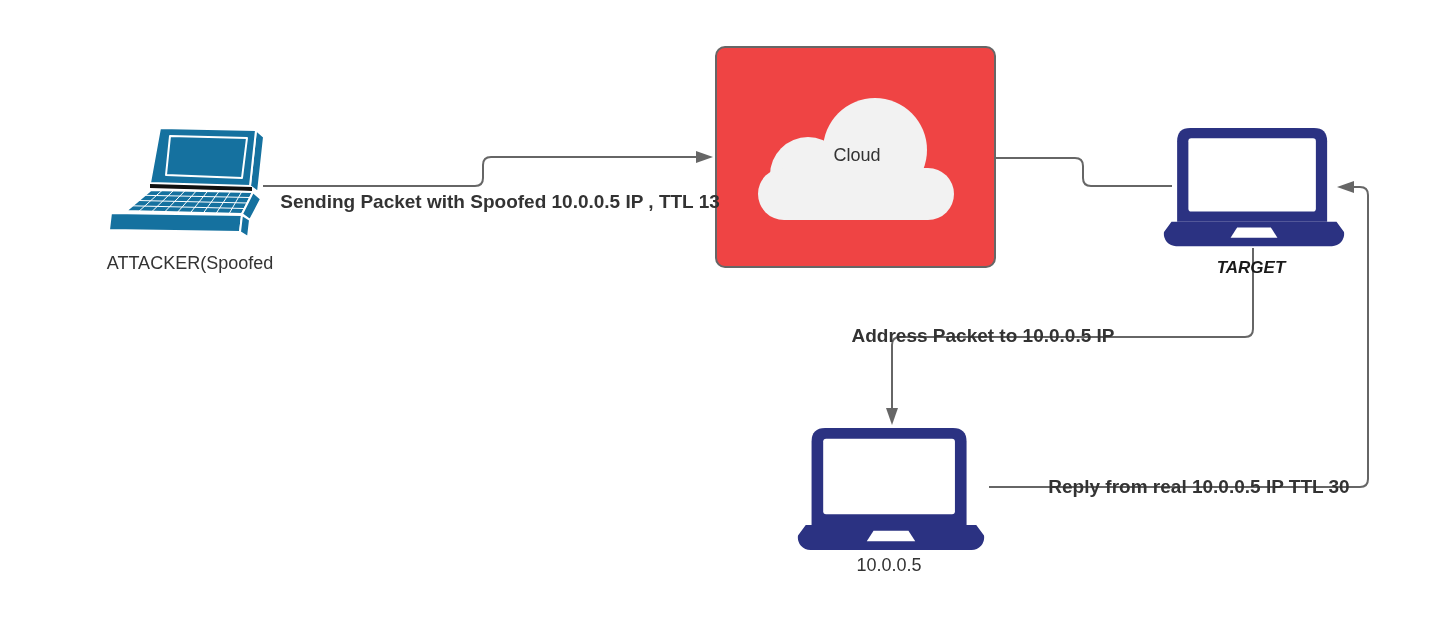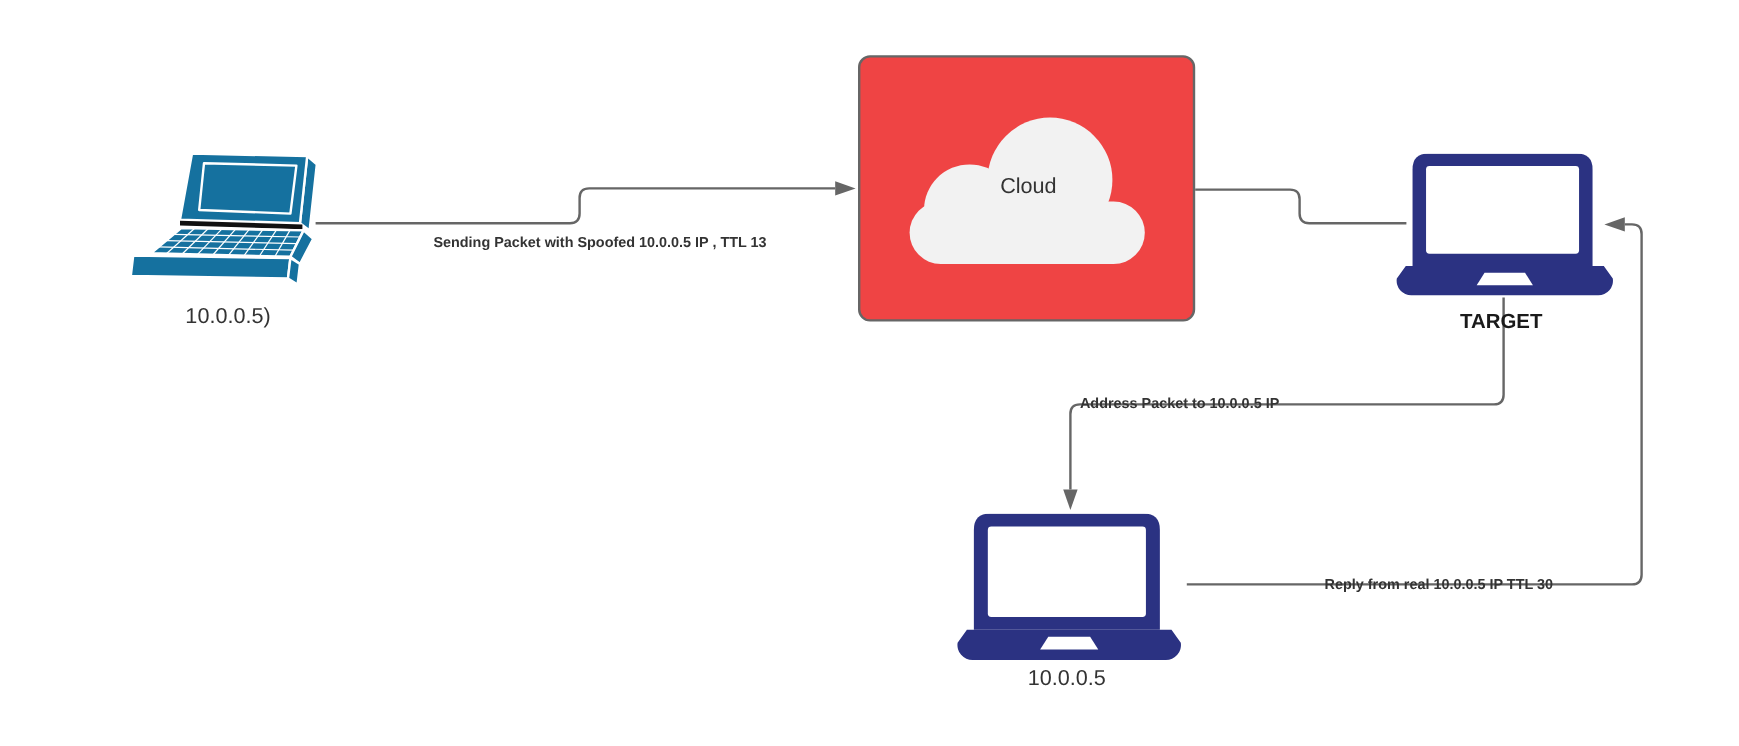--- a/index.html
+++ b/index.html
@@ -4,30 +4,30 @@
 <style>
   html,body{margin:0;padding:0;}
   body{
     width:1449px;height:622px;position:relative;background:#ffffff;
     font-family:"Liberation Sans", sans-serif;overflow:hidden;
   }
   .layer{position:absolute;left:0;top:0;width:1449px;height:622px;}
   .abs{position:absolute;}
   .edge-label{
     position:absolute;transform:translate(-50%,-50%);
-    font-size:12px;font-weight:bold;color:#333333;white-space:nowrap;
+    font-size:19px;font-weight:bold;color:#333333;white-space:nowrap;
     z-index:5;
   }
   .node-label{
     position:absolute;transform:translateX(-50%);
     font-size:18px;color:#333333;text-align:center;line-height:26px;
     white-space:nowrap;z-index:5;
   }
   .target-label{
-    font-size:17px;font-weight:bold;color:#1a1a1a;
+    font-size:17px;font-weight:bold;font-style:italic;color:#1a1a1a;
   }
   .cloud-box{
     position:absolute;left:715px;top:46px;width:281px;height:222px;
     background:#ef4444;border:2px solid #666666;border-radius:10px;
     box-sizing:border-box;z-index:2;
   }
   .cloud-label{
     position:absolute;left:140px;top:107px;transform:translate(-50%,-50%);
     font-size:18px;color:#333333;white-space:nowrap;z-index:3;
   }
@@ -83,21 +83,21 @@
     <line x1="89" y1="70.7" x2="68.6" y2="92"></line>
     <line x1="100.3" y1="70.9" x2="81.5" y2="92.3"></line>
     <line x1="111.7" y1="71.1" x2="94.5" y2="92.7"></line>
     <line x1="123" y1="71.3" x2="107.4" y2="93"></line>
     <line x1="134.4" y1="71.6" x2="120.2" y2="93.3"></line>
     <line x1="145.7" y1="71.8" x2="133.1" y2="93.7"></line>
   </g>
 </svg>
 
 <div class="node-label" style="left:190px;top:250px">
-  <div>10.0.0.5)</div>
+  <div>ATTACKER(Spoofed</div>
 </div>
 
 <div class="cloud-box">
   <svg width="277" height="218" viewBox="0 0 277 218">
     <g fill="#f2f2f2">
       <circle cx="158" cy="102" r="52"></circle>
       <circle cx="91" cy="127" r="38"></circle>
       <rect x="41" y="120" width="196" height="52" rx="26"></rect>
     </g>
   </svg>

